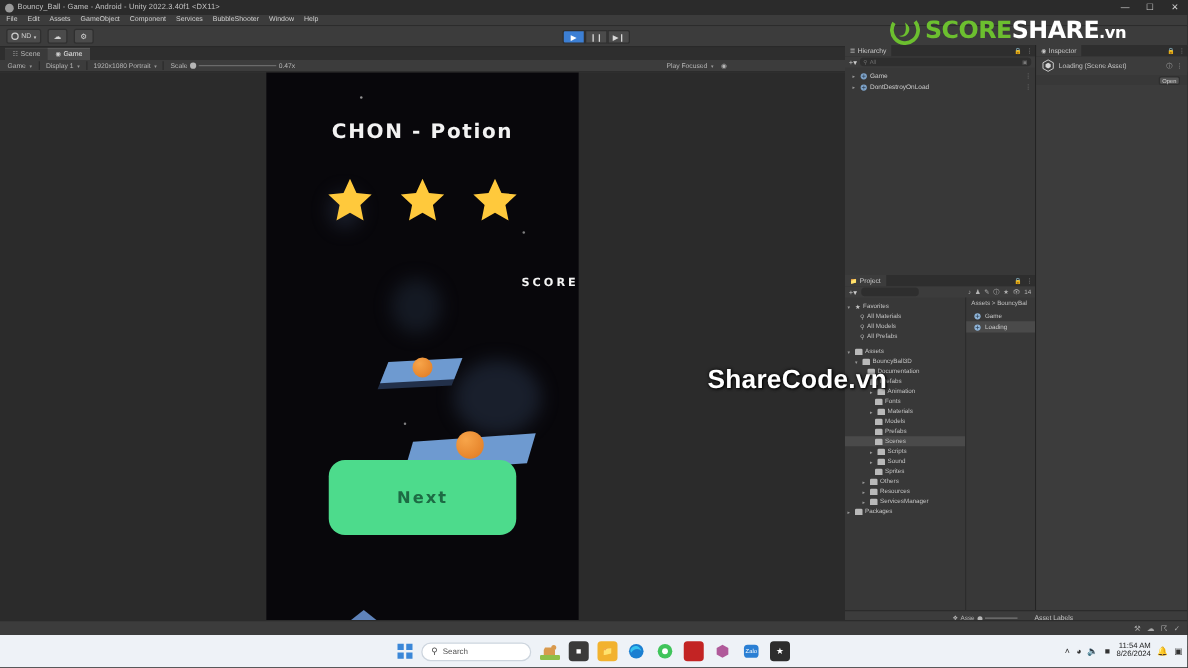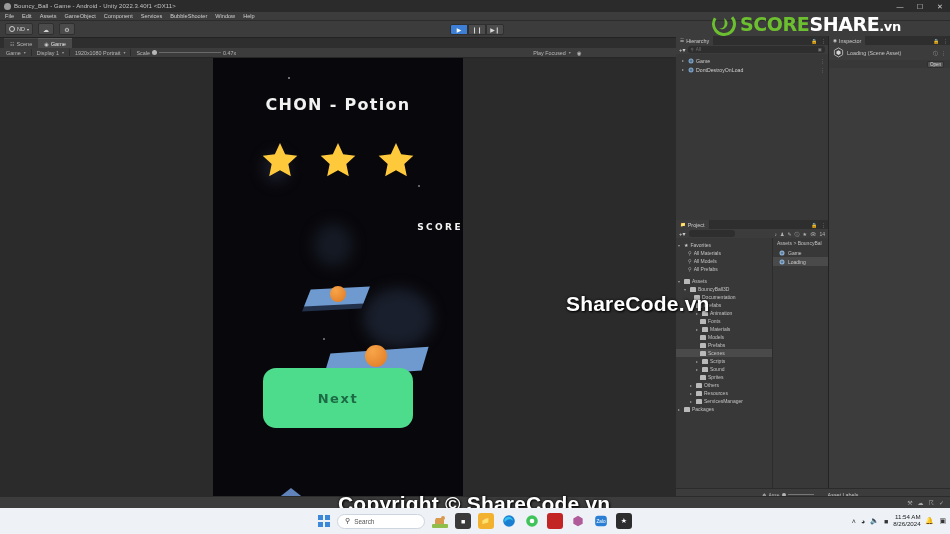--- a/index.html
+++ b/index.html
@@ -580,21 +580,20 @@
     <svg class="logo-mark" viewBox="0 0 48 48">
       <circle cx="24" cy="24" r="21" fill="none" stroke="#6cbf2f" stroke-width="6" stroke-dasharray="92 40" transform="rotate(-40 24 24)"></circle>
       <path d="M24 12c7 5 9 11 5 17-4 6-11 7-15 4 6 1 10-2 11-8 1-5-0-9-1-13z" fill="#6cbf2f"></path>
     </svg>
     <div class="logo-text">
       <span class="logo-share">SCORE</span><span class="logo-code">SHARE</span><span class="logo-vn">.vn</span>
     </div>
   </div>
 
   <div class="wm wm-mid">ShareCode.vn</div>
-  <div class="wm wm-bot">Copyright © ShareCode.vn</div>
 
   <div class="taskbar">
     <div class="tb-center">
       <div class="win-logo">
           <i></i>
           <i></i>
           <i></i>
           <i></i>
         </div>
       <div class="searchbox">

